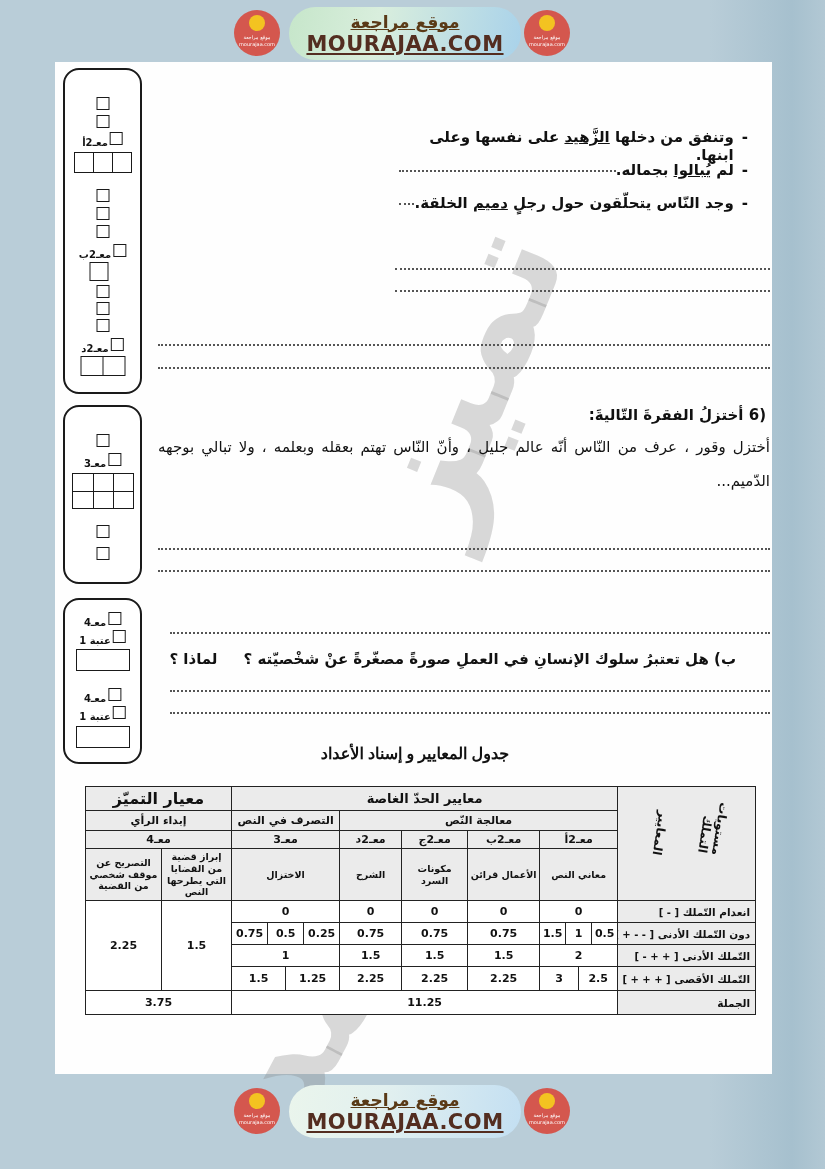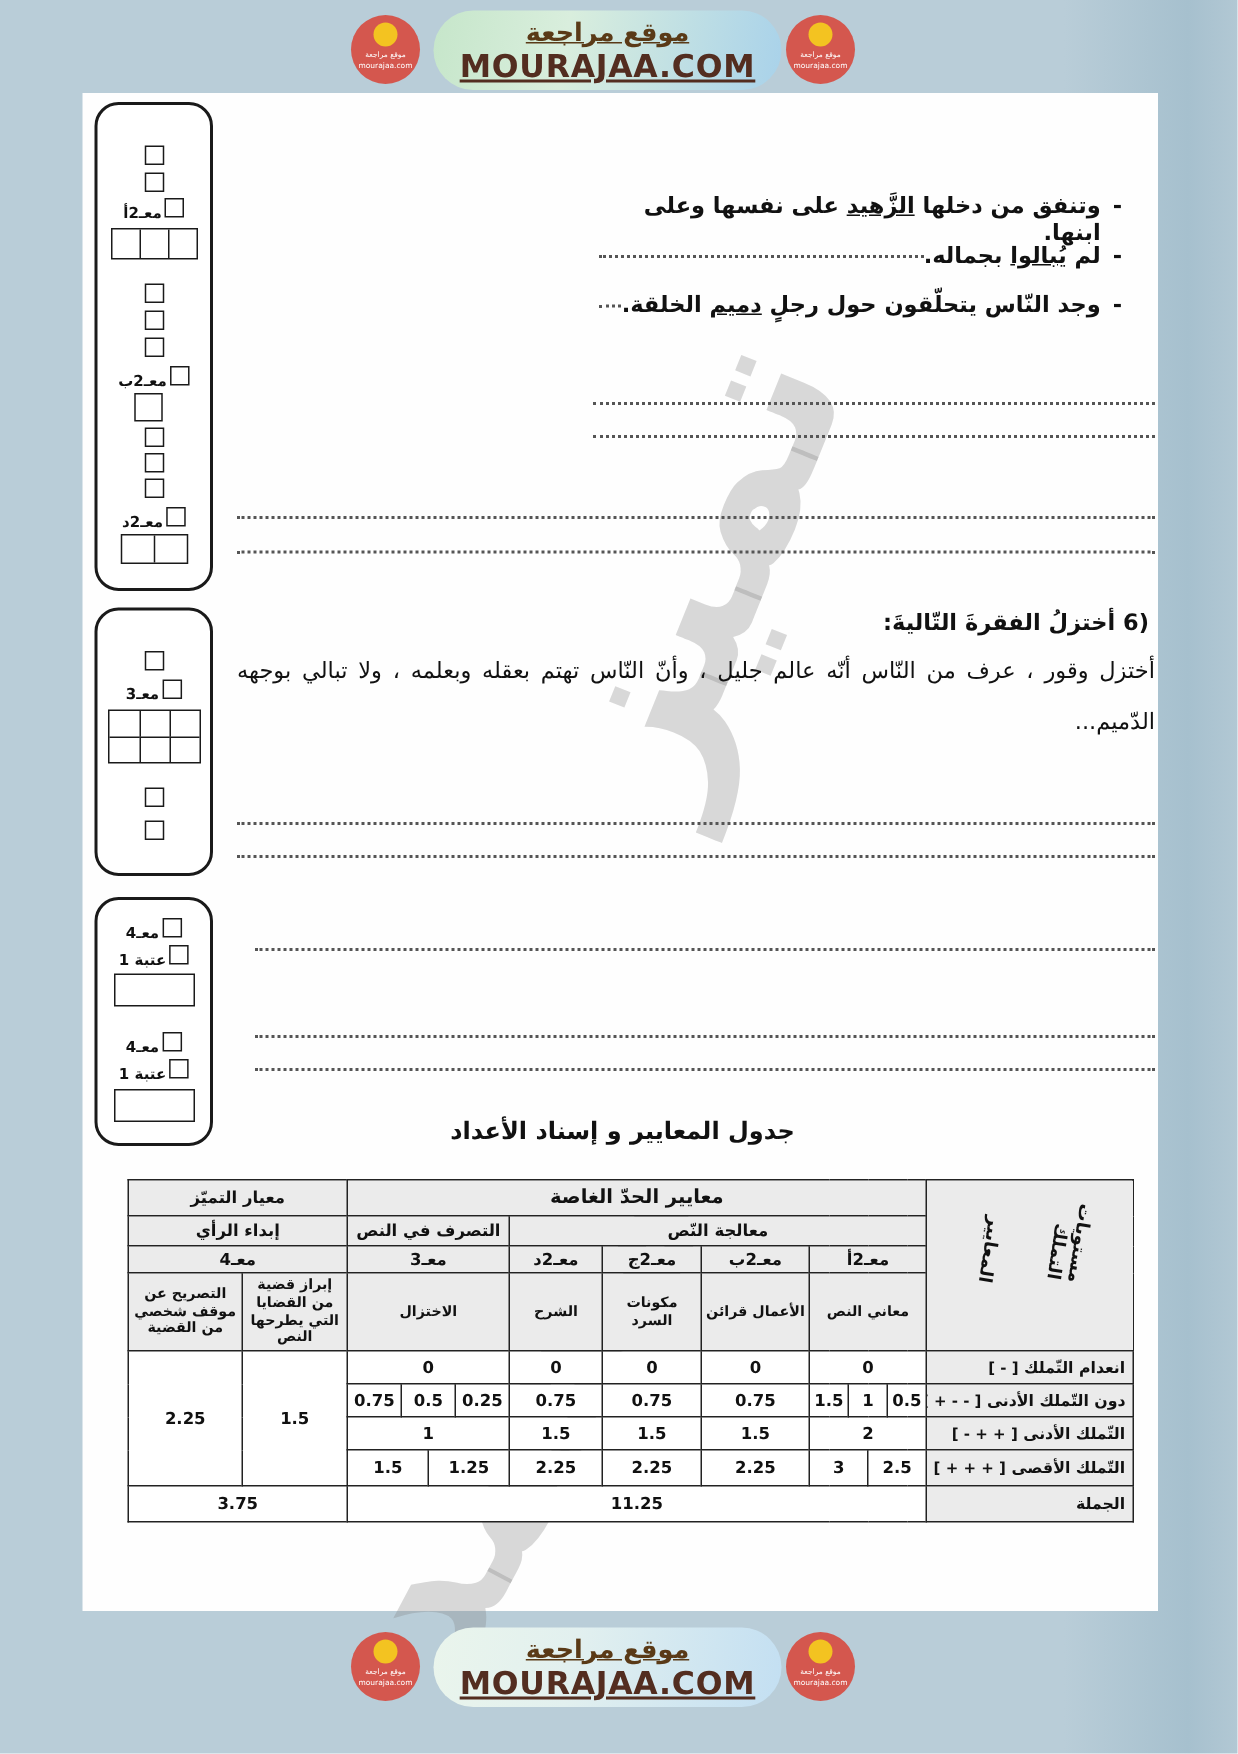--- a/index.html
+++ b/index.html
@@ -181,24 +181,27 @@
     <span class="num">6)</span>
     <span>أختزلُ الفقرةَ التّاليةَ:</span>
   </div>
   <div class="para" style="left:103px;right:2px;top:368px;">
     <div>أختزل وقور ، عرف من النّاس أنّه عالم جليل ، وأنّ النّاس تهتم بعقله وبعلمه ، ولا تبالي بوجهه الدّميم...</div>
   </div>
   <div class="dotline" style="left:103px;right:2px;top:486px;"></div>
   <div class="dotline" style="left:103px;right:2px;top:508px;"></div>
 
   <div class="dotline" style="left:115px;right:2px;top:570px;"></div>
+  <div class="q" style="right:36px;top:588px;">
+    <span>ب) هل تعتبرُ سلوك الإنسانِ في العملِ صورةً مصغّرةً عنْ شخْصيّته ؟ &nbsp;&nbsp;&nbsp; لماذا ؟</span>
+  </div>
   <div class="dotline" style="left:115px;right:2px;top:628px;"></div>
   <div class="dotline" style="left:115px;right:2px;top:650px;"></div>
 
-  <div class="tbl-title" style="left:160px;width:400px;top:682px;">جدول المعايير و إسناد الأعداد</div>
+  <div class="tbl-title" style="left:160px;width:400px;top:682px;font-family:Liberation Serif, serif;">جدول المعايير و إسناد الأعداد</div>
 
   <table class="score" style="left:30px;top:724px;width:670px;">
     <colgroup>
       <col style="width:138px">
         <col style="width:13px">
         <col style="width:13px">
         <col style="width:13px">
         <col style="width:13px">
         <col style="width:13px">
         <col style="width:13px">
@@ -216,21 +219,21 @@
     </colgroup>
     <tbody>
         <tr style="height:24px">
       <td class="hd corner" rowspan="4">
         <span class="ct1">المعايير</span>
         <span class="ct2">
           <span>مستويات</span><br><span>التملك</span>
         </span>
       </td>
       <td class="hd" colspan="15" style="font-size:13px">معايير الحدّ الغاصة</td>
-      <td class="hd" colspan="2" style="font-size:11px">معيار التميّز</td>
+      <td class="hd" colspan="2" style="font-size:16px">معيار التميّز</td>
     </tr>
     <tr style="height:20px">
       <td class="hd" colspan="9">معالجة النّص</td>
       <td class="hd" colspan="6">التصرف في النص</td>
       <td class="hd" colspan="2">إبداء الرأي</td>
     </tr>
     <tr style="height:18px">
       <td class="hd" colspan="6">معـ2أ</td>
       <td class="hd">معـ2ب</td>
       <td class="hd">معـ2ج</td>

